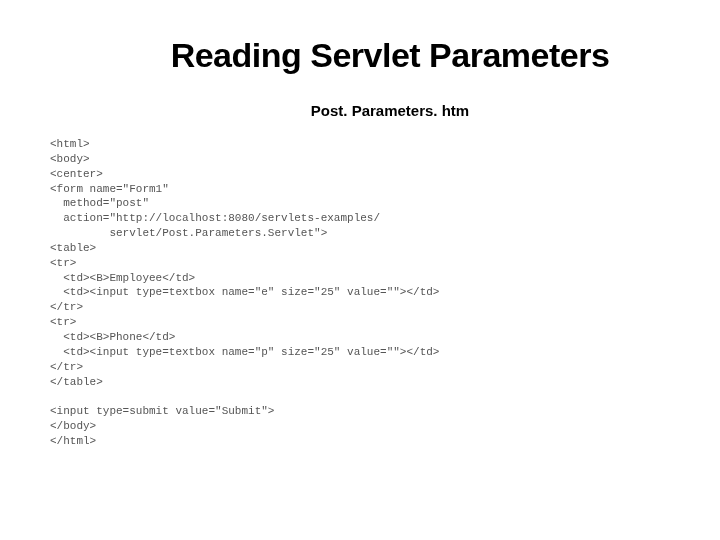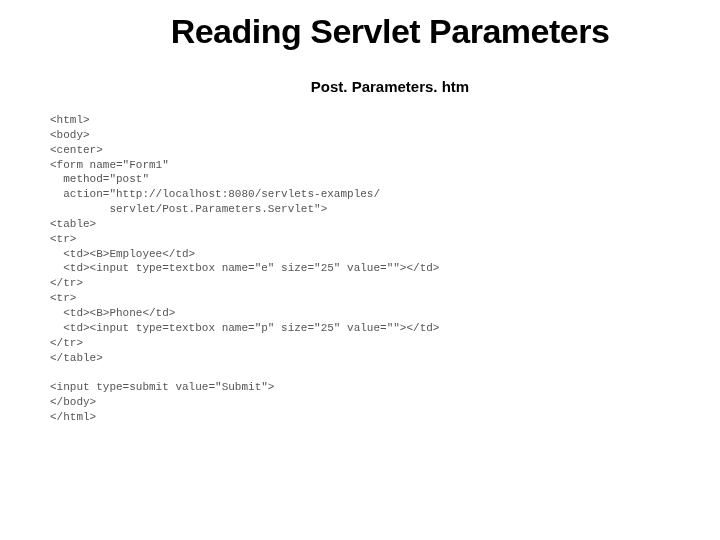--- a/index.html
+++ b/index.html
@@ -20,20 +20,21 @@
       padding: 12px 40px 20px 40px;
     }
     .title {
       font-size: 34px;
       font-weight: bold;
       color: #000000;
       text-align: center;
       margin-bottom: 4px;
       margin-left: 60px;
       letter-spacing: -0.5px;
+      margin-top: 24px;
     }
     .subtitle {
       font-size: 15px;
       font-weight: bold;
       color: #000000;
       text-align: center;
       margin-bottom: 18px;
       margin-left: 60px;
       margin-top: 27px;
     }

